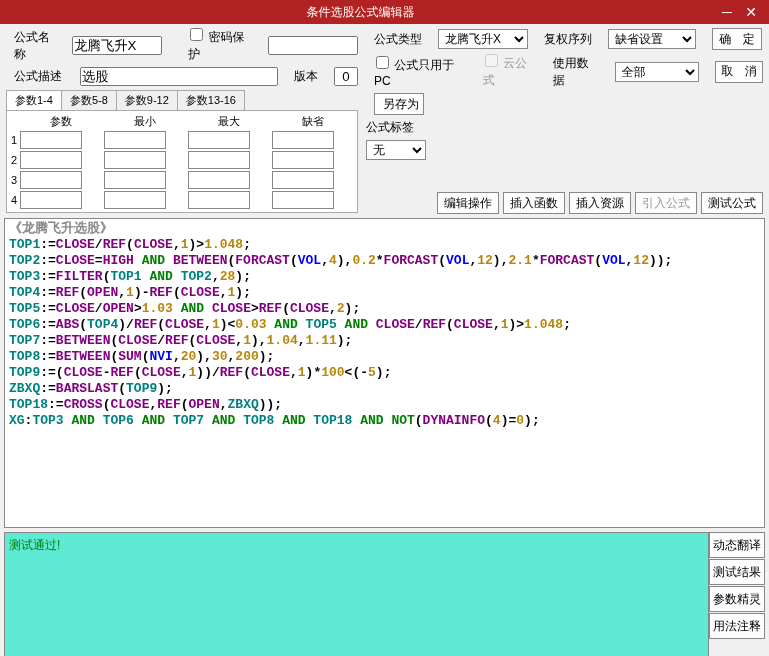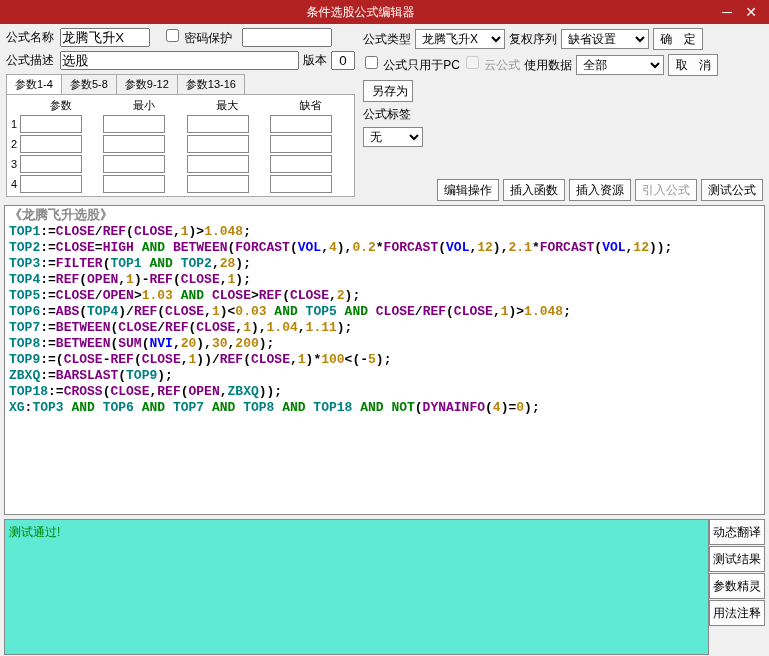--- a/index.html
+++ b/index.html
@@ -3,21 +3,21 @@
 <meta charset="utf-8">
 <style>
 * { box-sizing: border-box; margin: 0; padding: 0; }
 body { font-family: "Microsoft YaHei", SimSun, sans-serif; font-size: 12px; background: #f0f0f0; width: 769px; height: 656px; overflow: hidden; }
 .titlebar { background: #b22222; color: #fff; height: 24px; display: flex; align-items: center; padding: 0 6px; }
 .titlebar .title { flex: 1; text-align: center; }
 .titlebar .btn { width: 24px; text-align: center; cursor: pointer; font-size: 14px; }
 .toolbar { background: #f0f0f0; padding: 4px 6px; display: flex; gap: 8px; }
 .left-panel { flex: 1; }
 .right-panel { width: 400px; }
-.row { display: flex; align-items: center; margin-bottom: 4px; gap: 4px; }
+.row { display: flex; align-items: center; margin-bottom: 4px; gap: 16px; margin-left: 8px; }
 .lbl { width: 50px; }
 input[type=text], select { border: 1px solid #888; height: 20px; padding: 0 2px; background: #fff; font-size: 12px; }
 .name-input { width: 90px; }
 .cb { margin: 0 2px; }
 .desc-input { flex: 1; width: 210px; }
 .ver-input { width: 24px; text-align: center; }
 .sel-type { width: 90px; }
 .sel-fq { width: 88px; }
 .sel-data { width: 88px; }
 .btn-r { width: 50px; height: 22px; border: 1px solid #888; background: #fdfdfd; cursor: pointer; font-size: 12px; letter-spacing: 4px; padding-left: 4px; }

